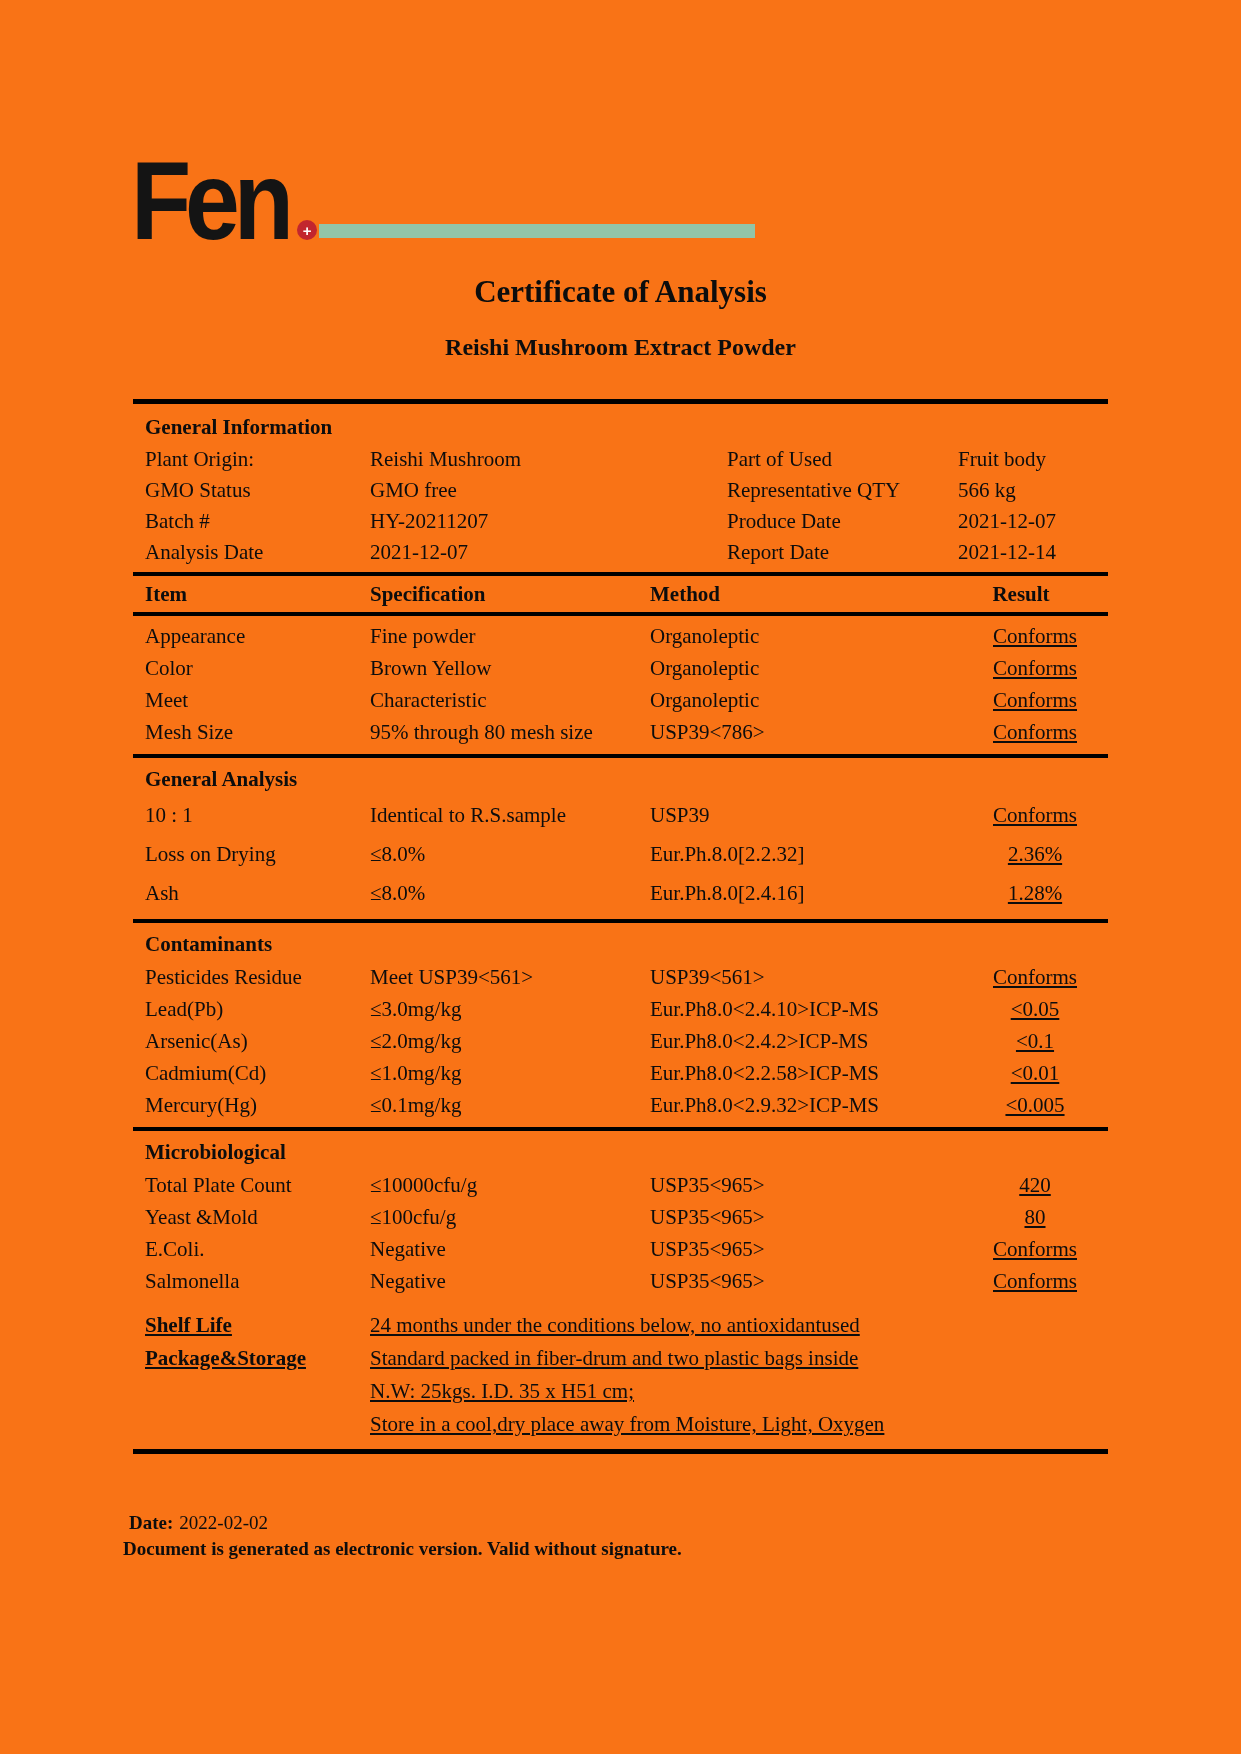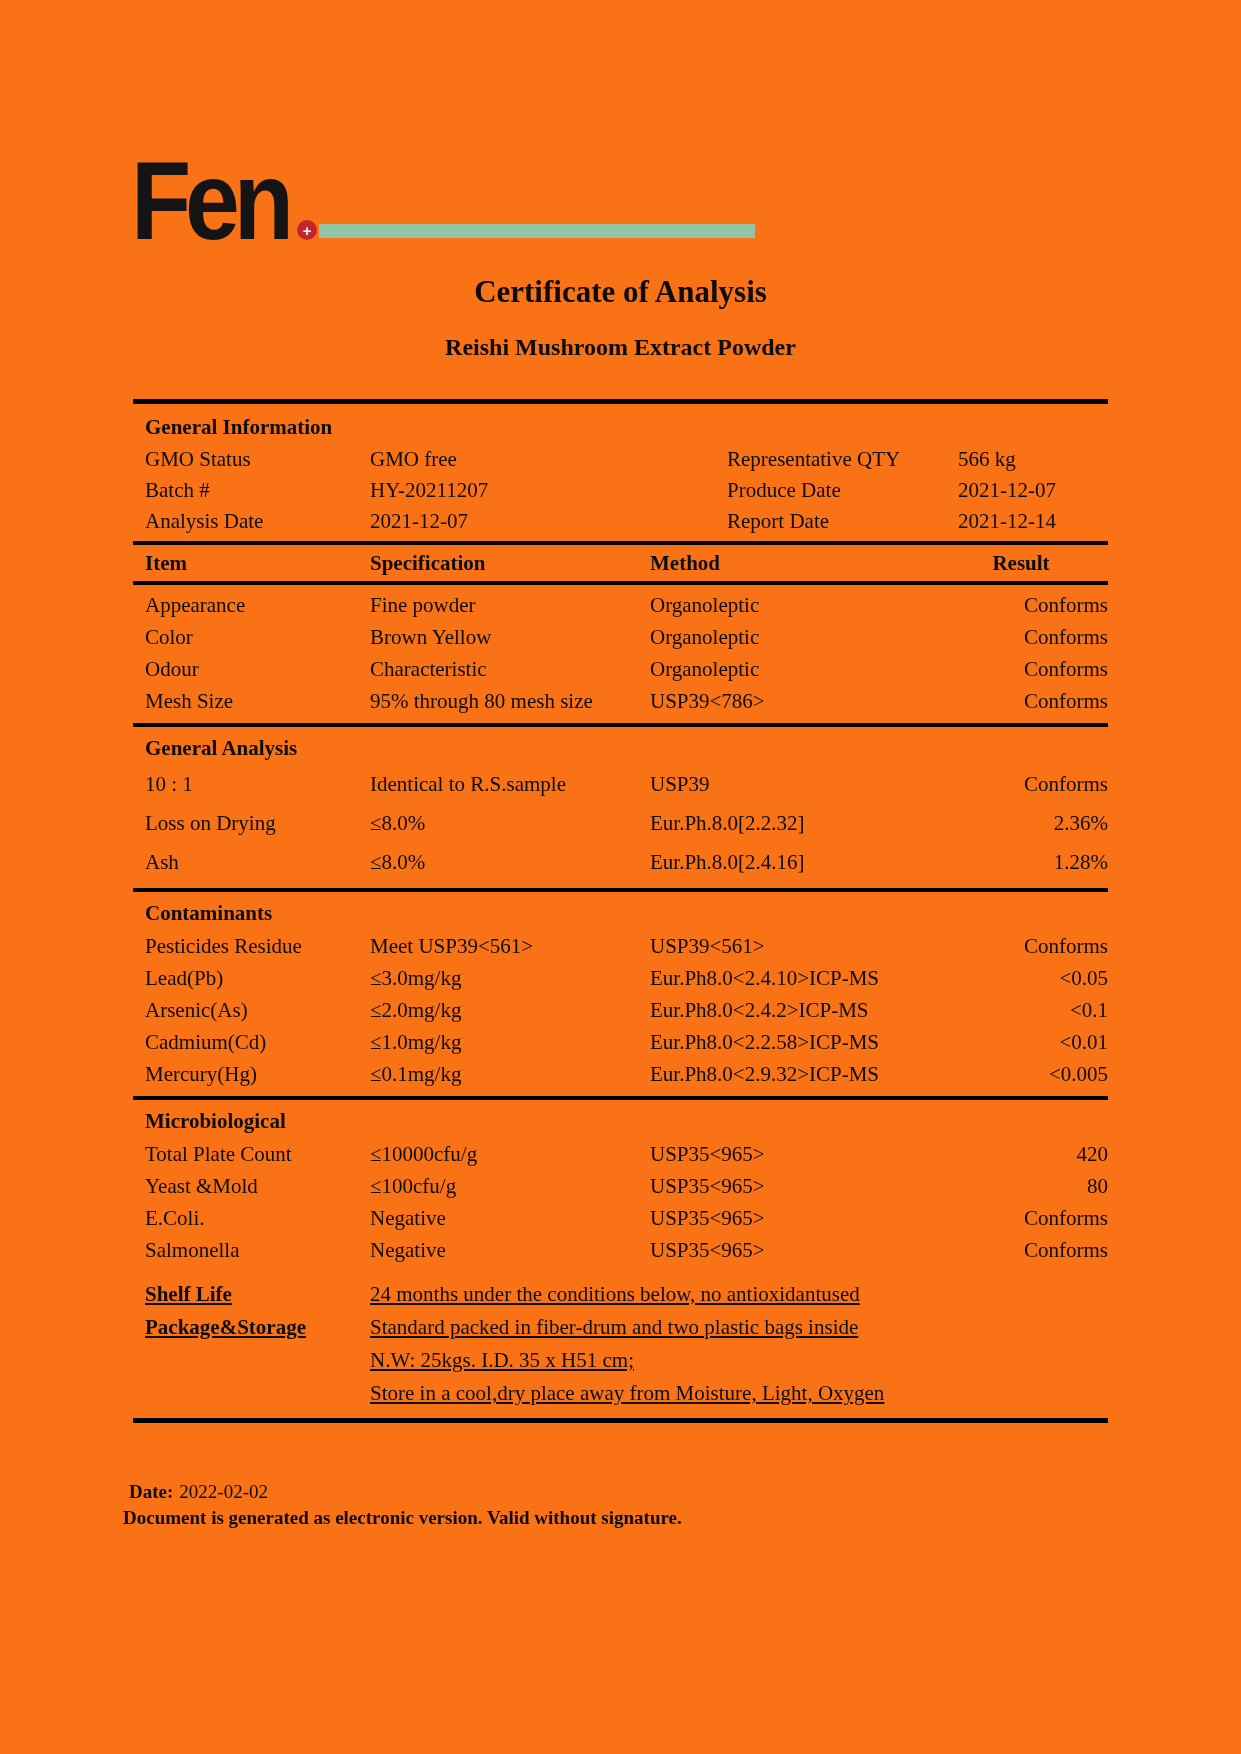--- a/index.html
+++ b/index.html
@@ -85,21 +85,21 @@
   .head-row .c4{text-align:center;padding-right:28px;}
   .t-section{border-bottom:4px solid #000;padding-top:4px;padding-bottom:6px;}
   .t-section:last-child{border-bottom:none;}
   .t-row{
     display:grid;
     grid-template-columns:225px 280px 312px 1fr;
     height:32px;align-items:center;
     padding-left:12px;
   }
   .t-section.general-analysis .t-row{height:39px;}
-  .t-row .c4{text-align:right;}
+  .t-row .c4{text-align:center;text-decoration:underline;}
   .shelf-section{padding-top:6px;padding-bottom:8px;text-decoration:underline;}
   .s-row{
     display:grid;
     grid-template-columns:225px 1fr;
     height:33px;align-items:center;
     padding-left:12px;
   }
   .b{font-weight:bold;}
   .c{white-space:nowrap;overflow:visible;}
   
@@ -123,20 +123,26 @@
 
   <div class="title">Certificate of Analysis</div>
   <div class="subtitle">Reishi Mushroom Extract Powder</div>
 
   <div class="coa">
 
     <div class="gi-section">
       <div class="sec-heading">General Information</div>
       <div id="gi-rows">
           <div class="gi-row">
+            <span class="c c1">Plant Origin:</span>
+            <span class="c c2">Reishi Mushroom</span>
+            <span class="c c3">Part of Used</span>
+            <span class="c c4gi">Fruit body</span>
+          </div>
+          <div class="gi-row">
             <span class="c c1">GMO Status</span>
             <span class="c c2">GMO free</span>
             <span class="c c3">Representative QTY</span>
             <span class="c c4gi">566 kg</span>
           </div>
           <div class="gi-row">
             <span class="c c1">Batch #</span>
             <span class="c c2">HY-20211207</span>
             <span class="c c3">Produce Date</span>
             <span class="c c4gi">2021-12-07</span>
@@ -165,21 +171,21 @@
             <span class="c c3">Organoleptic</span>
             <span class="c c4">Conforms</span>
           </div>
           <div class="t-row">
             <span class="c c1">Color</span>
             <span class="c c2">Brown Yellow</span>
             <span class="c c3">Organoleptic</span>
             <span class="c c4">Conforms</span>
           </div>
           <div class="t-row">
-            <span class="c c1">Odour</span>
+            <span class="c c1">Meet</span>
             <span class="c c2">Characteristic</span>
             <span class="c c3">Organoleptic</span>
             <span class="c c4">Conforms</span>
           </div>
           <div class="t-row">
             <span class="c c1">Mesh Size</span>
             <span class="c c2">95% through 80 mesh size</span>
             <span class="c c3">USP39&lt;786&gt;</span>
             <span class="c c4">Conforms</span>
           </div>

